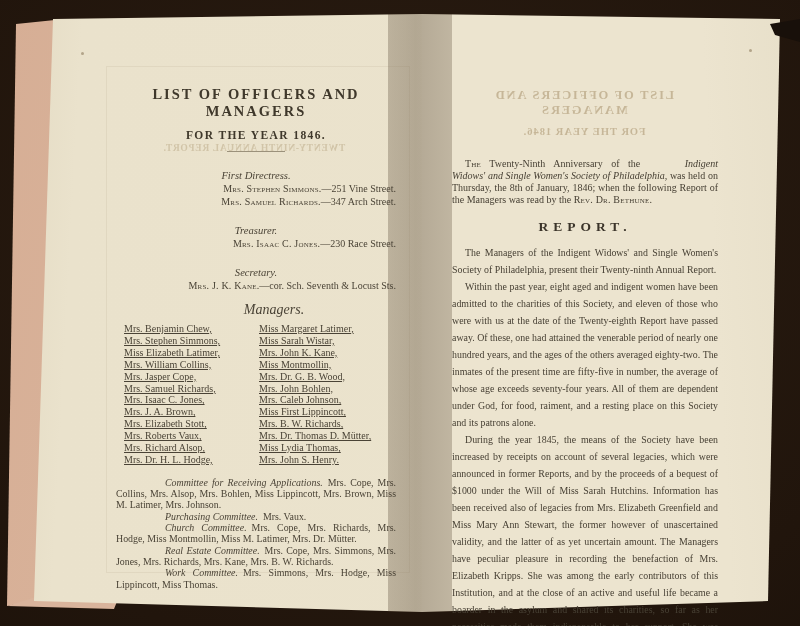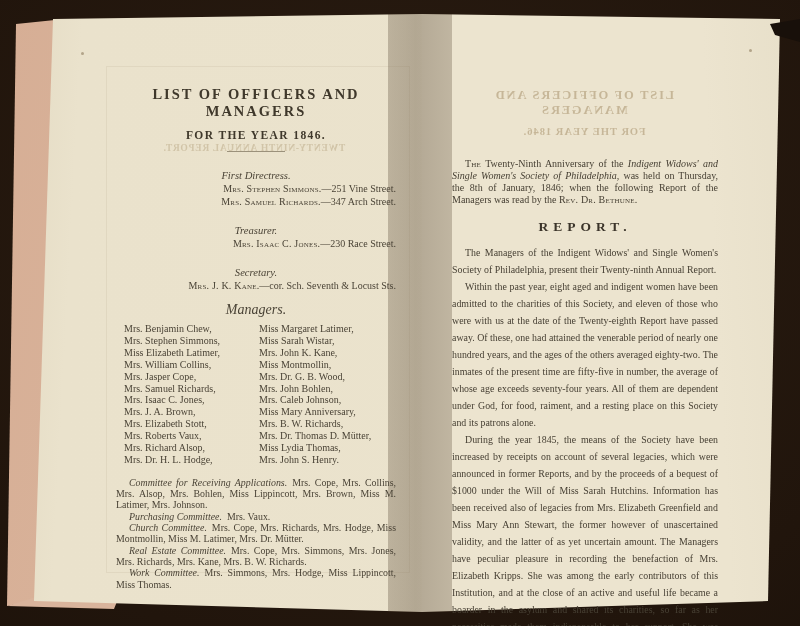--- a/index.html
+++ b/index.html
@@ -17,32 +17,32 @@
   .page-left{clip-path:polygon(53px 19px,422px 14px,422px 612px,34px 601px);
               background:linear-gradient(93deg,#e2d9c1 0%,#eae2cc 10%,#ebe3cd 80%,#e2d9bf 96%,#d7cdb0 100%);}
   .page-right{clip-path:polygon(422px 14px,780px 19px,768px 601px,422px 612px);
               background:linear-gradient(87deg,#d7cdb2 0%,#e4dbc3 5%,#ece4cf 14%,#ece4cf 88%,#e7dfc9 100%);}
   .gutter-shadow{clip-path:polygon(388px 14px,452px 14px,452px 612px,388px 612px);
               background:linear-gradient(90deg,rgba(70,50,28,0) 0%,rgba(70,50,28,.10) 38%,rgba(60,42,24,.32) 52%,rgba(70,50,28,.10) 66%,rgba(70,50,28,0) 100%);}
   .corner-notch{clip-path:polygon(770px 24px,800px 19px,800px 42px,775px 35px);background:#18100a;}
   .impression{position:absolute;left:106px;top:66px;width:302px;height:505px;
               border:1px solid rgba(139,117,84,0.10);}
   .speck{position:absolute;width:3px;height:3px;border-radius:50%;background:#8d7c5e;opacity:.6;}
-  .it{font-style:italic;}
+  .it{font-style:italic;margin-left:36px;}
   .sc{font-variant:small-caps;letter-spacing:.2px;}
 
   
   .left-block{position:absolute;left:116px;top:86px;width:280px;z-index:3;}
   .lp-title{text-align:center;font-size:14.5px;font-weight:bold;letter-spacing:2px;color:#3f382b;}
   .lp-subtitle{text-align:center;font-size:11.5px;font-weight:bold;letter-spacing:1.4px;color:#3f382b;margin-top:9px;}
   .divider{width:58px;height:0;border-top:1.4px solid rgba(90,78,56,.55);margin:10px auto 2px auto;}
   .officer-role{text-align:center;font-style:italic;font-size:10.6px;margin-top:18px;color:#4a4336;}
   .officer-entry{text-align:right;font-size:10px;margin-top:2px;color:#4a4336;}
   .managers-heading{text-align:center;font-size:14px;margin-top:11px;color:#4a4336;}
-  .managers-cols{display:flex;margin-top:5px;font-size:10px;line-height:11.9px;color:#4a4336;}
+  .managers-cols{display:flex;margin-top:5px;font-size:10px;line-height:11.9px;color:#4a4336;text-decoration:underline;}
   .mcol1{width:135px;padding-left:8px;}
   .mcol2{flex:1;}
   .committees{margin-top:11px;}
   .committee{margin:0;font-size:9.9px;line-height:11.3px;text-align:justify;text-indent:13px;color:#4a4336;}
   .committee .members{margin-left:5px;}
 
   
   .right-block{position:absolute;left:452px;top:158px;width:266px;z-index:3;}
   .intro{margin:0;font-size:10px;line-height:12.1px;text-align:justify;text-indent:13px;color:#474034;}
   .report-heading{text-align:center;font-size:13.5px;font-weight:700;letter-spacing:5px;color:#3b342a;margin:13px 0 9px 0;}
@@ -112,21 +112,21 @@
         <div>Mrs. Dr. H. L. Hodge,</div>
       </div>
       <div class="mcol2">
         <div>Miss Margaret Latimer,</div>
         <div>Miss Sarah Wistar,</div>
         <div>Mrs. John K. Kane,</div>
         <div>Miss Montmollin,</div>
         <div>Mrs. Dr. G. B. Wood,</div>
         <div>Mrs. John Bohlen,</div>
         <div>Mrs. Caleb Johnson,</div>
-        <div>Miss Mary Anniversary,</div>
+        <div>Miss First Lippincott,</div>
         <div>Mrs. B. W. Richards,</div>
         <div>Mrs. Dr. Thomas D. Mütter,</div>
         <div>Miss Lydia Thomas,</div>
         <div>Mrs. John S. Henry.</div>
       </div>
     </div>
 
     <div class="committees">
       <p class="committee"><span class="it">Committee for Receiving Applications.</span><span class="members">Mrs. Cope, Mrs. Collins, Mrs. Alsop, Mrs. Bohlen, Miss Lippincott, Mrs. Brown, Miss M. Latimer, Mrs. Johnson.</span></p>
       <p class="committee"><span class="it">Purchasing Committee.</span><span class="members">Mrs. Vaux.</span></p>

